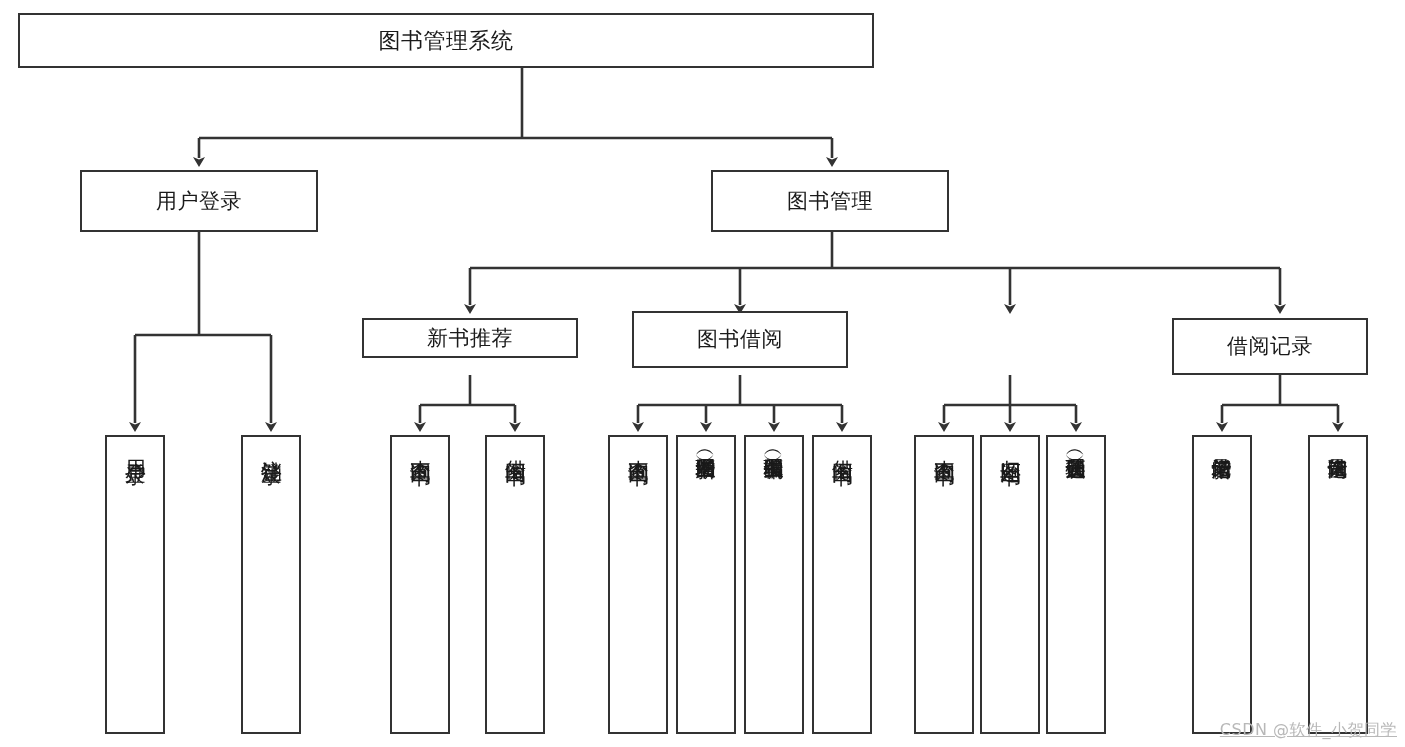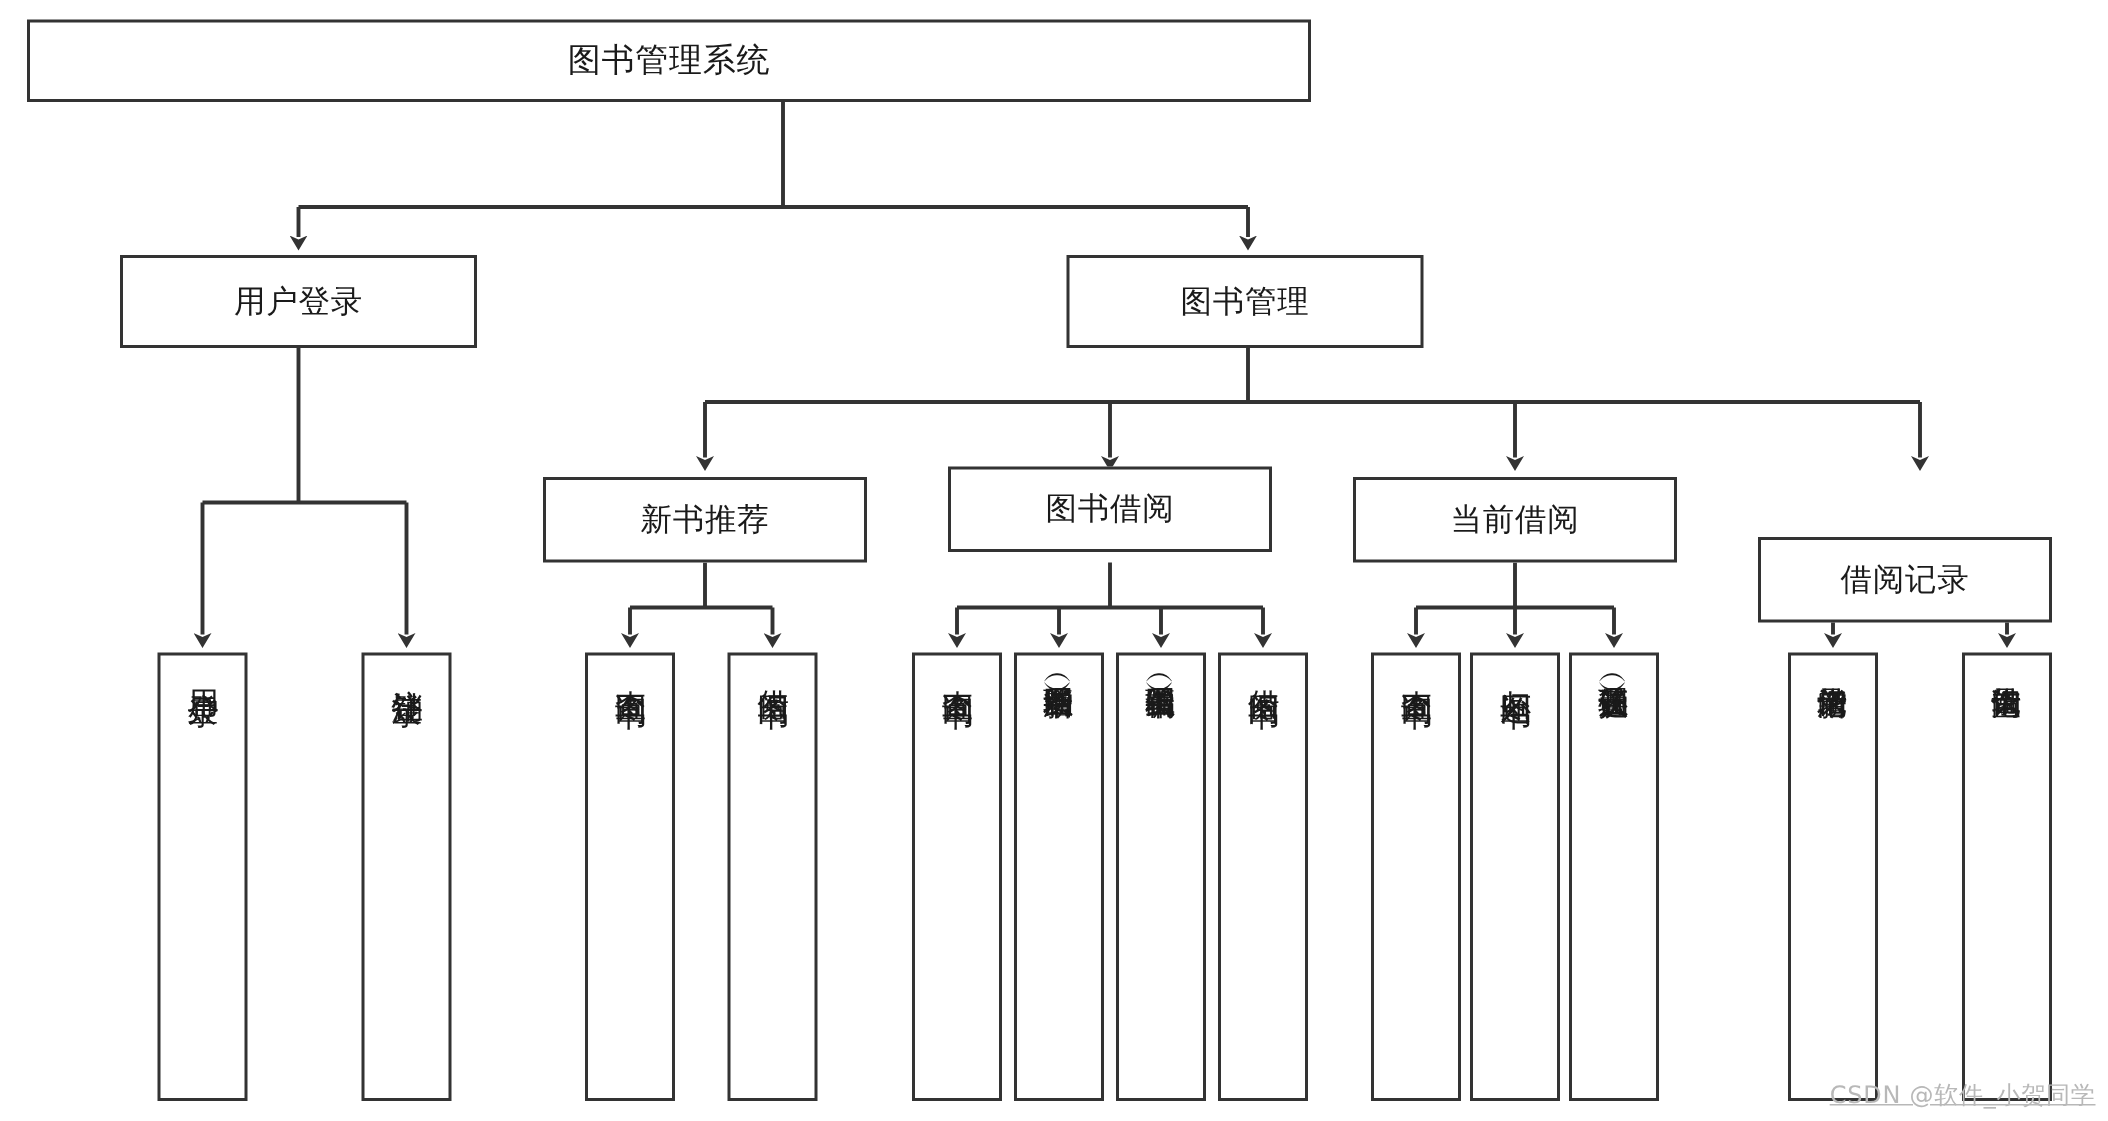--- a/index.html
+++ b/index.html
@@ -138,30 +138,27 @@
     <span class="node-label">图书管理系统</span>
   </div>
 
   <div class="node horiz" style="left:80px; top:170px; width:238px; height:62px;">
     <span class="node-label">用户登录</span>
   </div>
   <div class="node horiz" style="left:711px; top:170px; width:238px; height:62px;">
     <span class="node-label">图书管理</span>
   </div>
 
-  <div class="node horiz" style="left:362px; top:318px; width:216px; height:57px;">
+  <div class="node horiz" style="left:362px; top:318px; width:216px; height:40px;">
     <span class="node-label">新书推荐</span>
   </div>
   <div class="node horiz" style="left:632px; top:311px; width:216px; height:57px;font-family:Liberation Serif, serif;">
     <span class="node-label">图书借阅</span>
   </div>
-  <div class="node horiz" style="left:902px; top:318px; width:216px; height:57px;">
-    <span class="node-label">当前借阅</span>
-  </div>
-  <div class="node horiz" style="left:1172px; top:318px; width:196px; height:57px;margin-top:40px;">
+  <div class="node horiz" style="left:1172px; top:318px; width:196px; height:57px;">
     <span class="node-label">借阅记录</span>
   </div>
 
   <div class="node vert" style="left:105px; top:435px; width:60px; height:299px;">
     <span class="node-label">用户登录</span>
   </div>
   <div class="node vert" style="left:241px; top:435px; width:60px; height:299px;">
     <span class="node-label">注销登录</span>
   </div>
 

